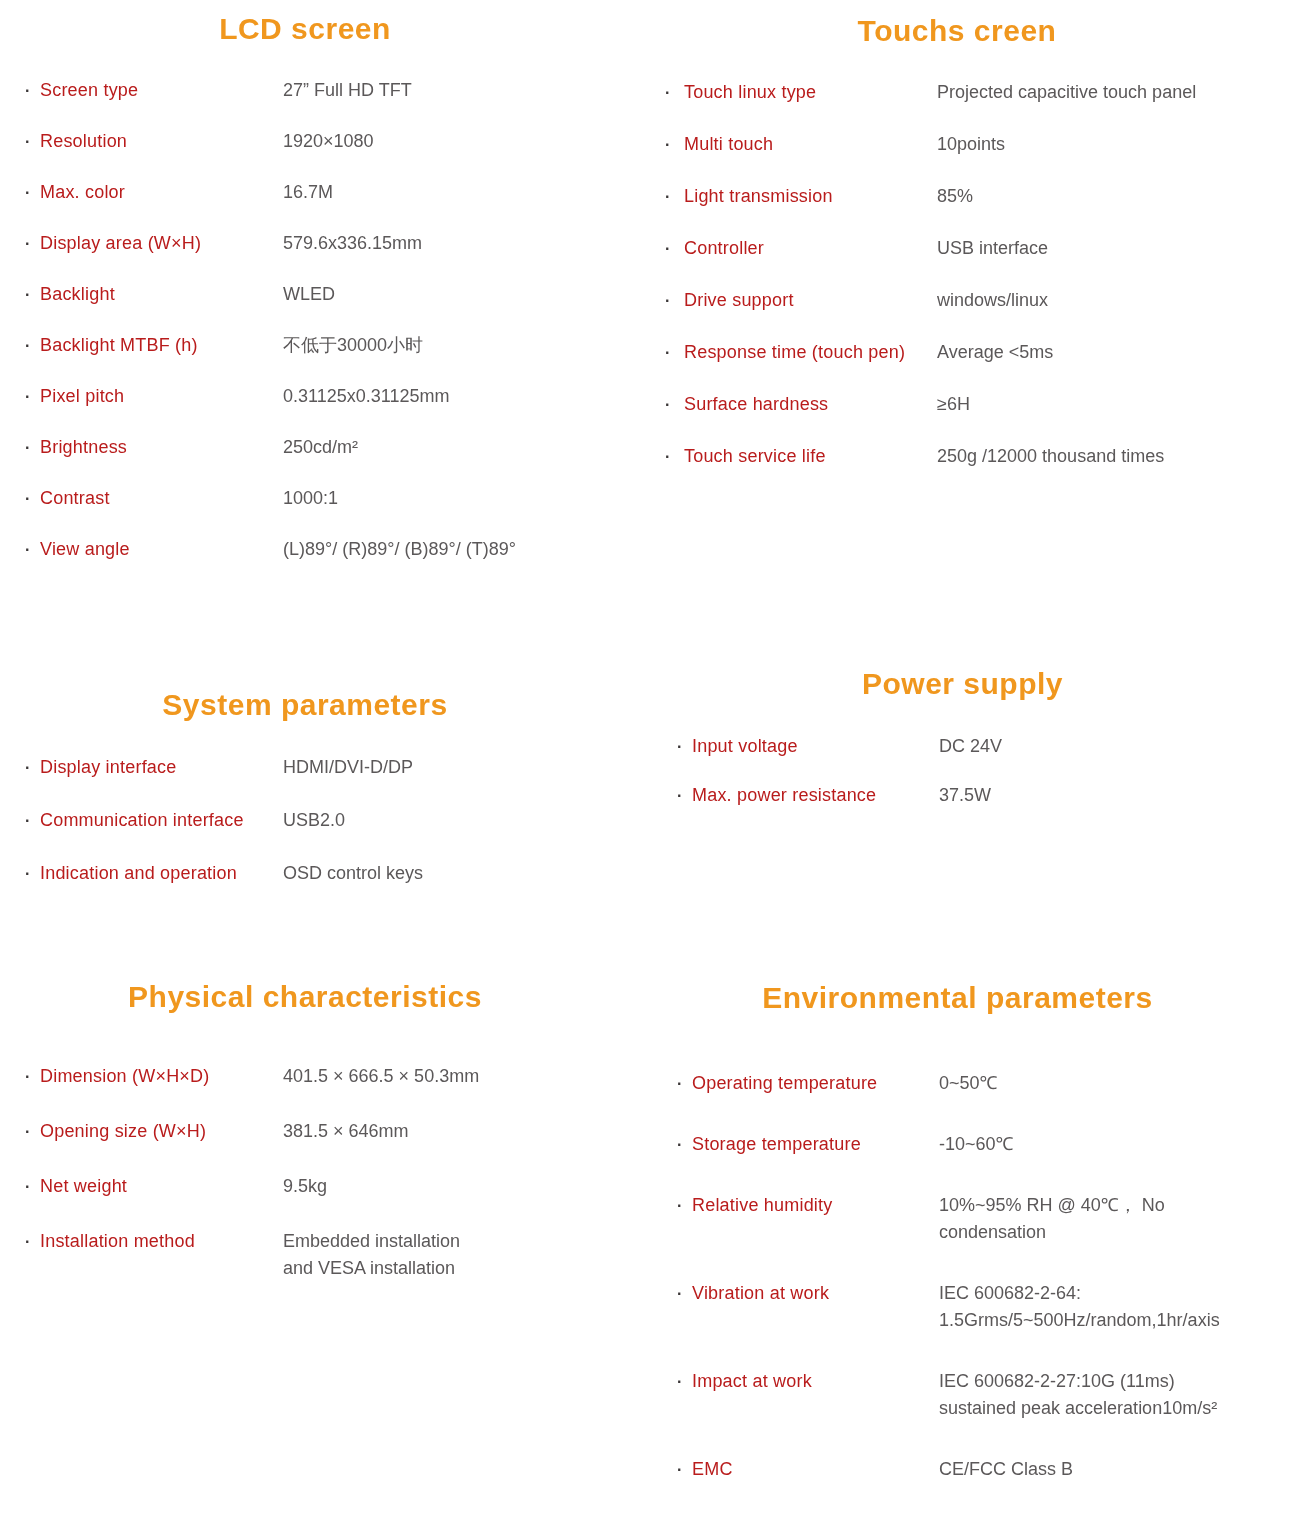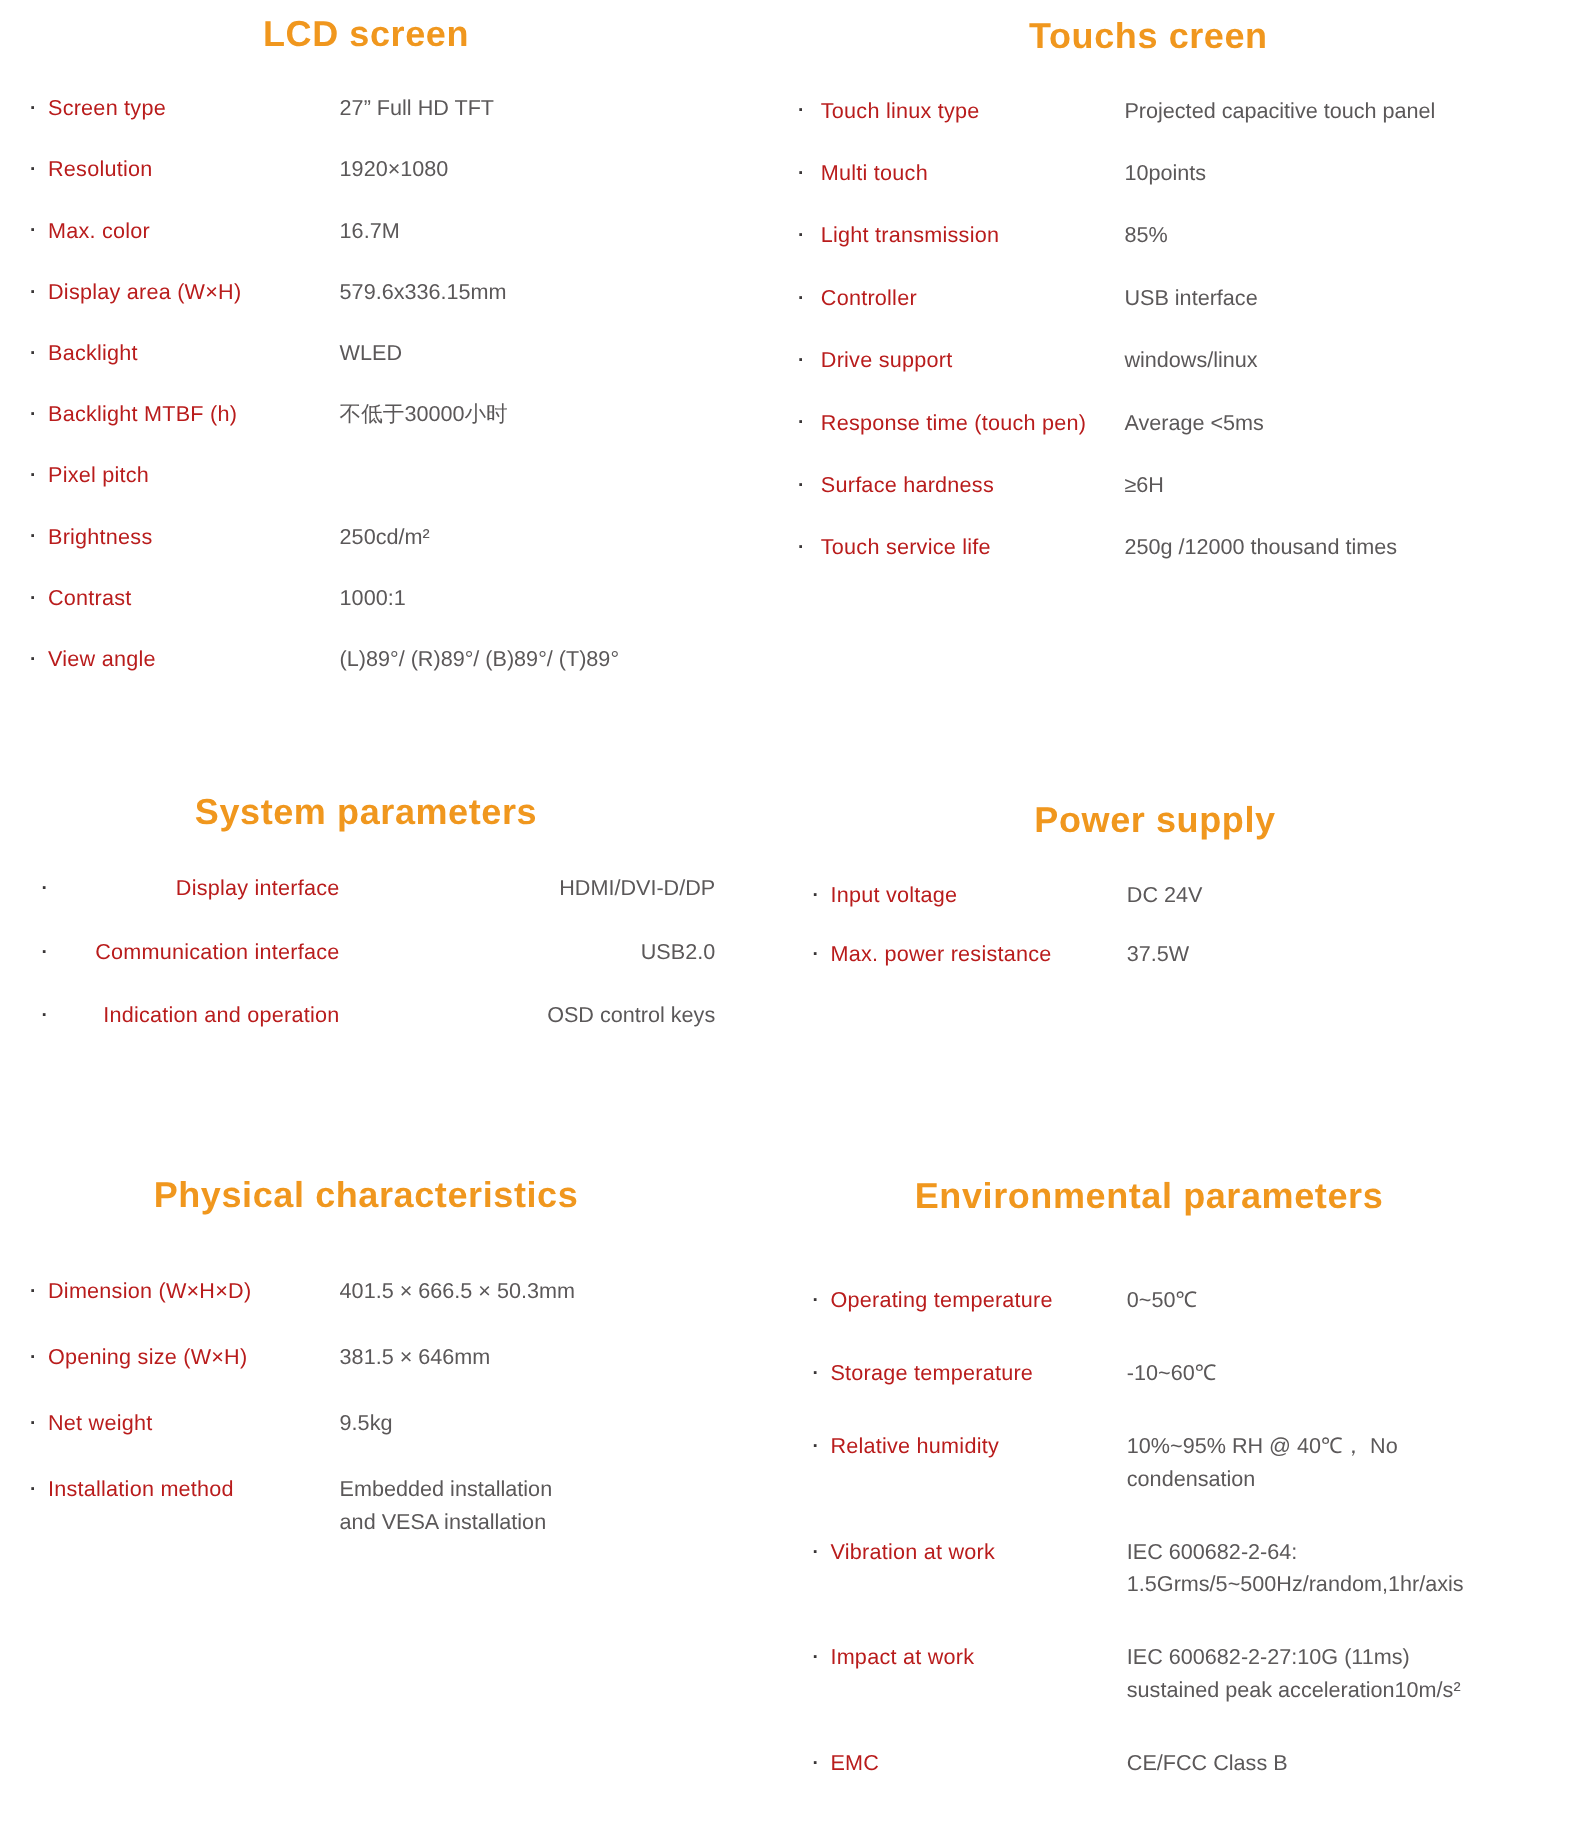--- a/index.html
+++ b/index.html
@@ -61,21 +61,21 @@
   }
   .spec-value {
     flex: 1;
     color: #5B5859;
     white-space: pre-line;
   }
 
   
   #sec-lcd      { left: 14px;  top: 12px;  width: 582px; }
   #sec-touch    { left: 658px; top: 14px;  width: 598px; }
-  #sec-system   { left: 14px;  top: 661px; width: 582px; text-align: right; }
+  #sec-system   { left: 14px;  top: 688px; width: 582px; }
   #sec-power    { left: 670px; top: 667px; width: 585px; }
   #sec-physical { left: 14px;  top: 980px; width: 582px; }
   #sec-env      { left: 670px; top: 981px; width: 575px; }
 
   #sec-lcd .rows      { margin-top: 27px; gap: 24px; }
   #sec-touch .rows    { margin-top: 27px; gap: 25px; }
   #sec-system .rows   { margin-top: 28px; gap: 26px; }
   #sec-power .rows    { margin-top: 28px; gap: 22px; }
   #sec-physical .rows { margin-top: 45px; gap: 28px; }
   #sec-env .rows      { margin-top: 51px; gap: 34px; }
@@ -126,20 +126,21 @@
         <span class="spec-value">WLED</span>
       </div>
       <div class="spec-row">
         <span class="spec-bullet">·</span>
         <span class="spec-label">Backlight MTBF (h)</span>
         <span class="spec-value">不低于30000小时</span>
       </div>
       <div class="spec-row">
         <span class="spec-bullet">·</span>
         <span class="spec-label">Pixel pitch</span>
+        <span class="spec-value">0.31125x0.31125mm</span>
       </div>
       <div class="spec-row">
         <span class="spec-bullet">·</span>
         <span class="spec-label">Brightness</span>
         <span class="spec-value">250cd/m²</span>
       </div>
       <div class="spec-row">
         <span class="spec-bullet">·</span>
         <span class="spec-label">Contrast</span>
         <span class="spec-value">1000:1</span>

